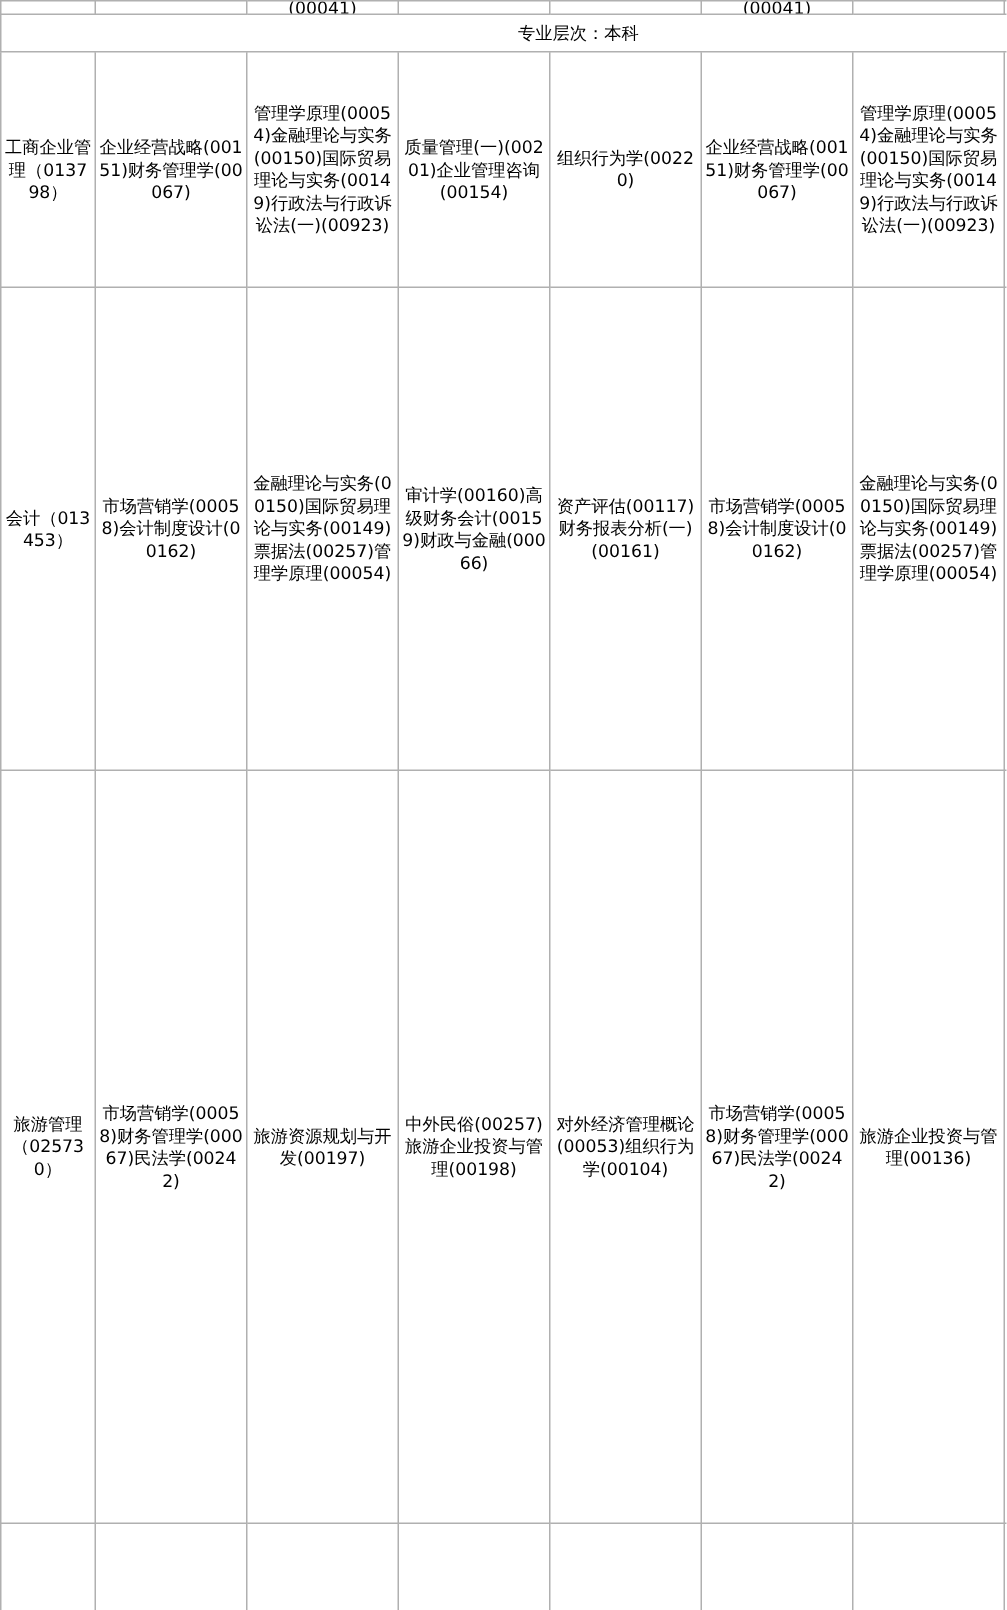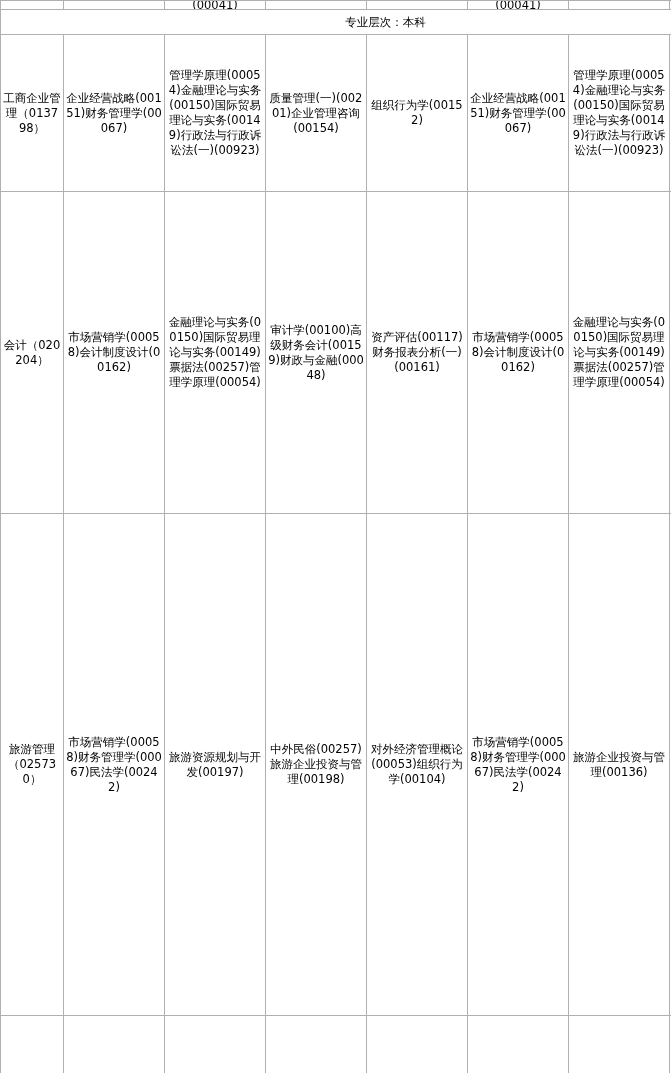--- a/index.html
+++ b/index.html
@@ -87,32 +87,32 @@
     </tr>
     <tr class="banner">
       <td colspan="8">专业层次：本科</td>
     </tr>
 
     <tr>
       <td class="major">工商企业管理（013798）</td>
       <td class="cell">企业经营战略(00151)财务管理学(00067)</td>
       <td class="cell">管理学原理(00054)金融理论与实务(00150)国际贸易理论与实务(00149)行政法与行政诉讼法(一)(00923)</td>
       <td class="cell">质量管理(一)(00201)企业管理咨询(00154)</td>
-      <td class="cell">组织行为学(00152)</td>
+      <td class="cell">组织行为学(00220)</td>
       <td class="cell">企业经营战略(00151)财务管理学(00067)</td>
       <td class="cell">管理学原理(00054)金融理论与实务(00150)国际贸易理论与实务(00149)行政法与行政诉讼法(一)(00923)</td>
       <td class="cell">质量管理(一)(00153)企业管理咨询(00154)</td>
       <td class="cell">组织行为学(00152)</td>
     </tr>
 
     <tr>
-      <td class="major">会计（020204）</td>
+      <td class="major">会计（013453）</td>
       <td class="cell">市场营销学(00058)会计制度设计(00162)</td>
       <td class="cell">金融理论与实务(00150)国际贸易理论与实务(00149)票据法(00257)管理学原理(00054)</td>
-      <td class="cell">审计学(00100)高级财务会计(00159)财政与金融(00048)</td>
+      <td class="cell">审计学(00160)高级财务会计(00159)财政与金融(00066)</td>
       <td class="cell">资产评估(00117)财务报表分析(一)(00161)</td>
       <td class="cell">市场营销学(00058)会计制度设计(00162)</td>
       <td class="cell">金融理论与实务(00150)国际贸易理论与实务(00149)票据法(00257)管理学原理(00054)</td>
       <td class="cell">审计学(00160)高级财务会计(00159)财政与金融(00048)</td>
       <td class="cell">资产评估(00158)财务报表分析(一)(00161)</td>
     </tr>
 
     <tr>
       <td class="major">旅游管理（025730）</td>
       <td class="cell">市场营销学(00058)财务管理学(00067)民法学(00242)</td>

